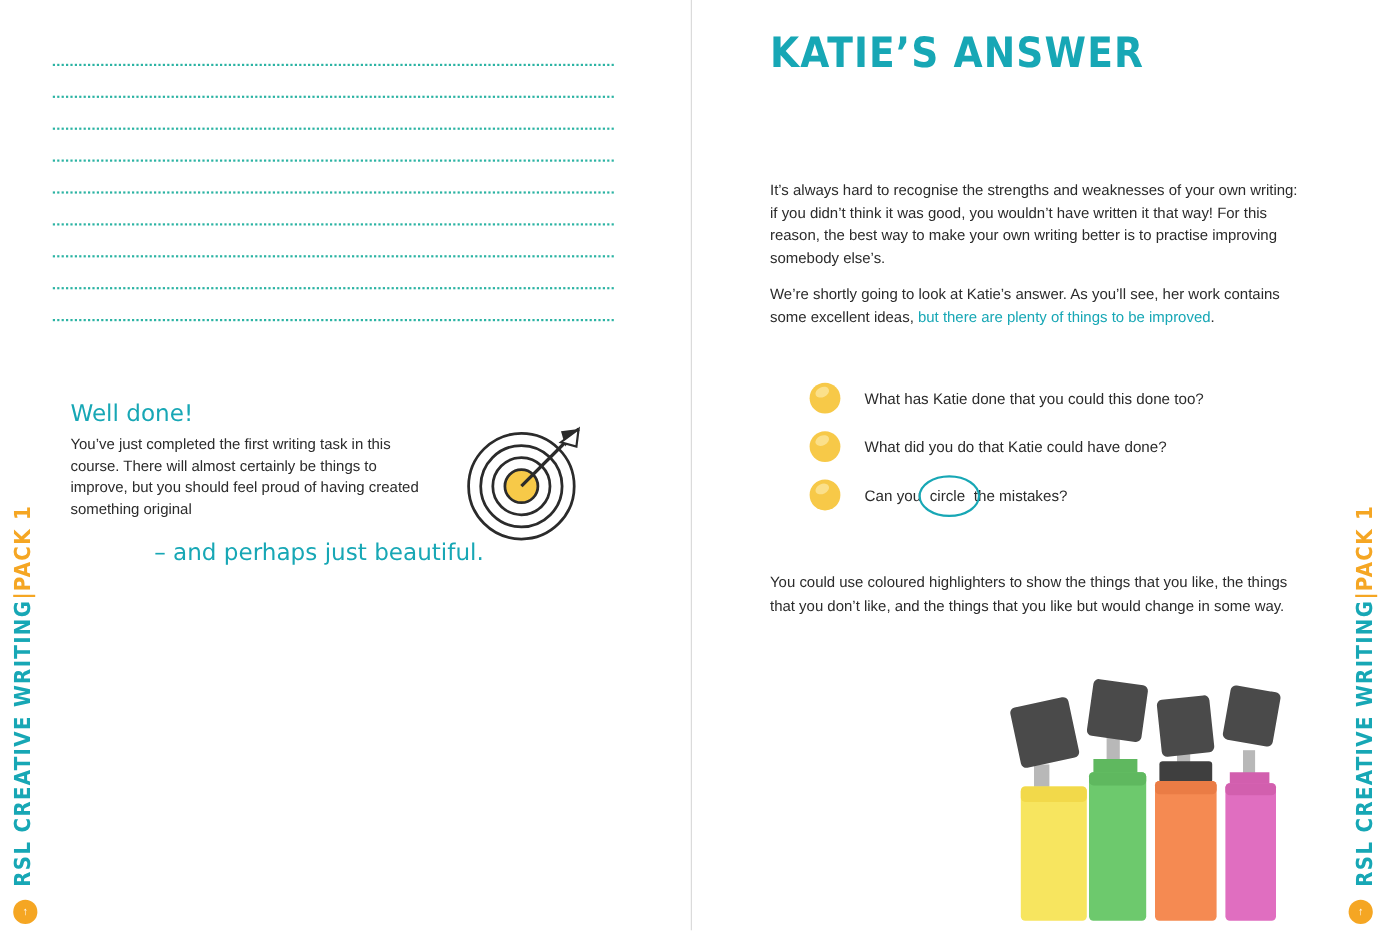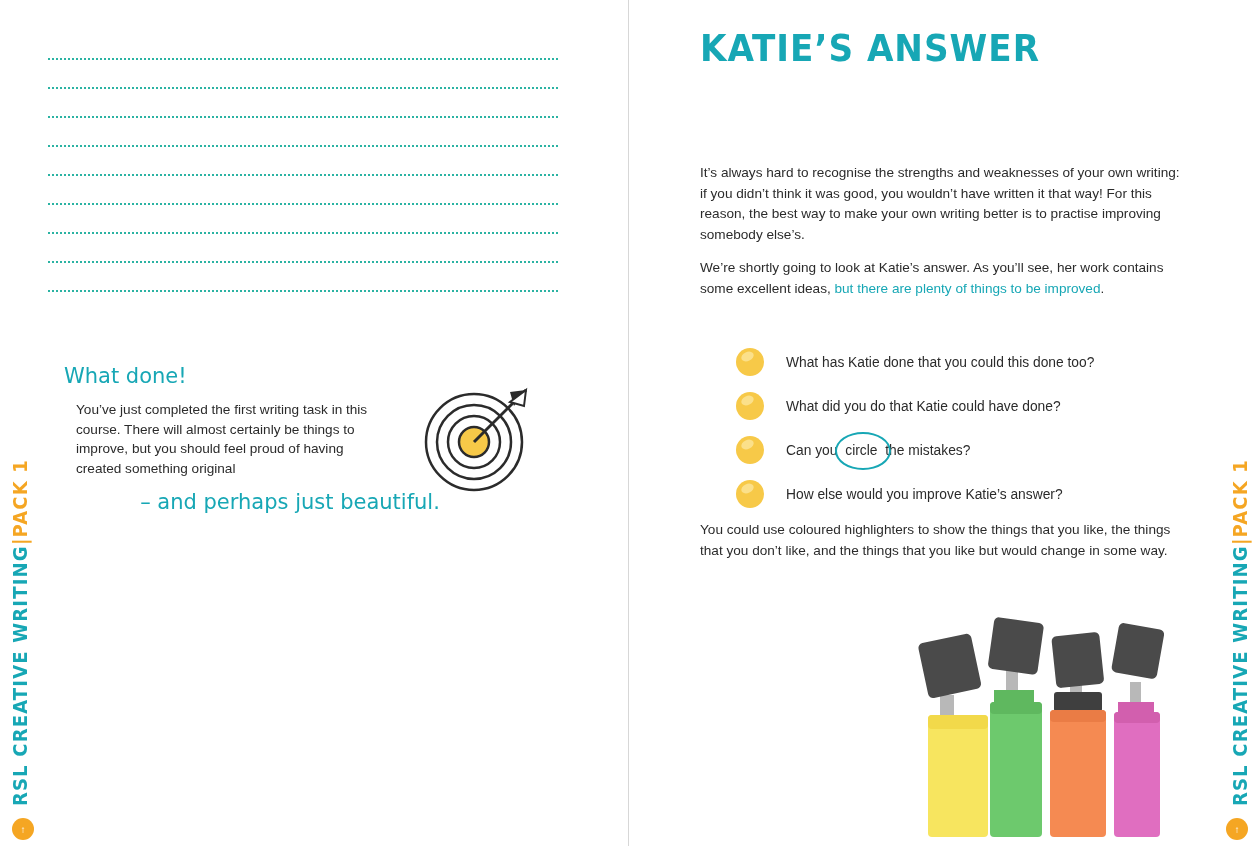--- a/index.html
+++ b/index.html
@@ -78,21 +78,21 @@
     font-family: "DejaVu Sans", sans-serif;
     color: #17a7b5;
     font-size: 21px;
     margin: 0 0 6px 0;
     font-weight: 400;
   }
   #well-done-body {
     font-size: 13.6px;
     line-height: 1.45;
     color: #2b2b2b;
-    margin: 12px;
+    margin: 0;
   }
 
   #beautiful-line {
     position: absolute;
     left: 140px; top: 488px;
     width: 300px;
     text-align: center;
     color: #17a7b5;
     font-family: "DejaVu Sans", sans-serif;
     font-size: 21px;
@@ -210,21 +210,21 @@
       <div class="wline"></div>
       <div class="wline"></div>
       <div class="wline"></div>
       <div class="wline"></div>
       <div class="wline"></div>
       <div class="wline"></div>
       <div class="wline"></div>
     </div>
 
     <div id="well-done-block">
-      <h3 id="well-done-title">What done!</h3>
+      <h3 id="well-done-title">Well done!</h3>
       <p id="well-done-body">You’ve just completed the first writing task in this course. There will almost certainly be things to improve, but you should feel proud of having created something original</p>
     </div>
 
     <div id="beautiful-line">– and perhaps just beautiful.</div>
 
     <div id="target-icon">
       <svg width="120" height="120" viewBox="0 0 120 120">
         <circle cx="56" cy="64" r="48" fill="none" stroke="#2b2b2b" stroke-width="2.5"></circle>
         <circle cx="56" cy="64" r="37" fill="none" stroke="#2b2b2b" stroke-width="2.5"></circle>
         <circle cx="56" cy="64" r="26" fill="none" stroke="#2b2b2b" stroke-width="2.5"></circle>
@@ -256,24 +256,20 @@
         <span class="q-text">What has Katie done that you could this done too?</span>
       </li>
       <li>
         <span class="bullet-dot"></span>
         <span class="q-text">What did you do that Katie could have done?</span>
       </li>
       <li>
         <span class="bullet-dot"></span>
         <span class="q-text"><span>Can you </span><span class="circle-word"><span class="ring"></span><span>circle</span></span><span> the mistakes?</span></span>
       </li>
-      <li>
-        <span class="bullet-dot"></span>
-        <span class="q-text">How else would you improve Katie’s answer?</span>
-      </li>
     </ul>
 
     <p class="body-para" id="para-3">You could use coloured highlighters to show the things that you like, the things that you don’t like, and the things that you like but would change in some way.</p>
 
     <div id="highlighters">
       <svg width="290" height="250" viewBox="0 0 290 250">
 
         <g>
           <rect x="42" y="105" width="14" height="26" fill="#b8b8b8"></rect>
           <rect x="30" y="125" width="60" height="122" rx="4" fill="#f7e55f"></rect>

